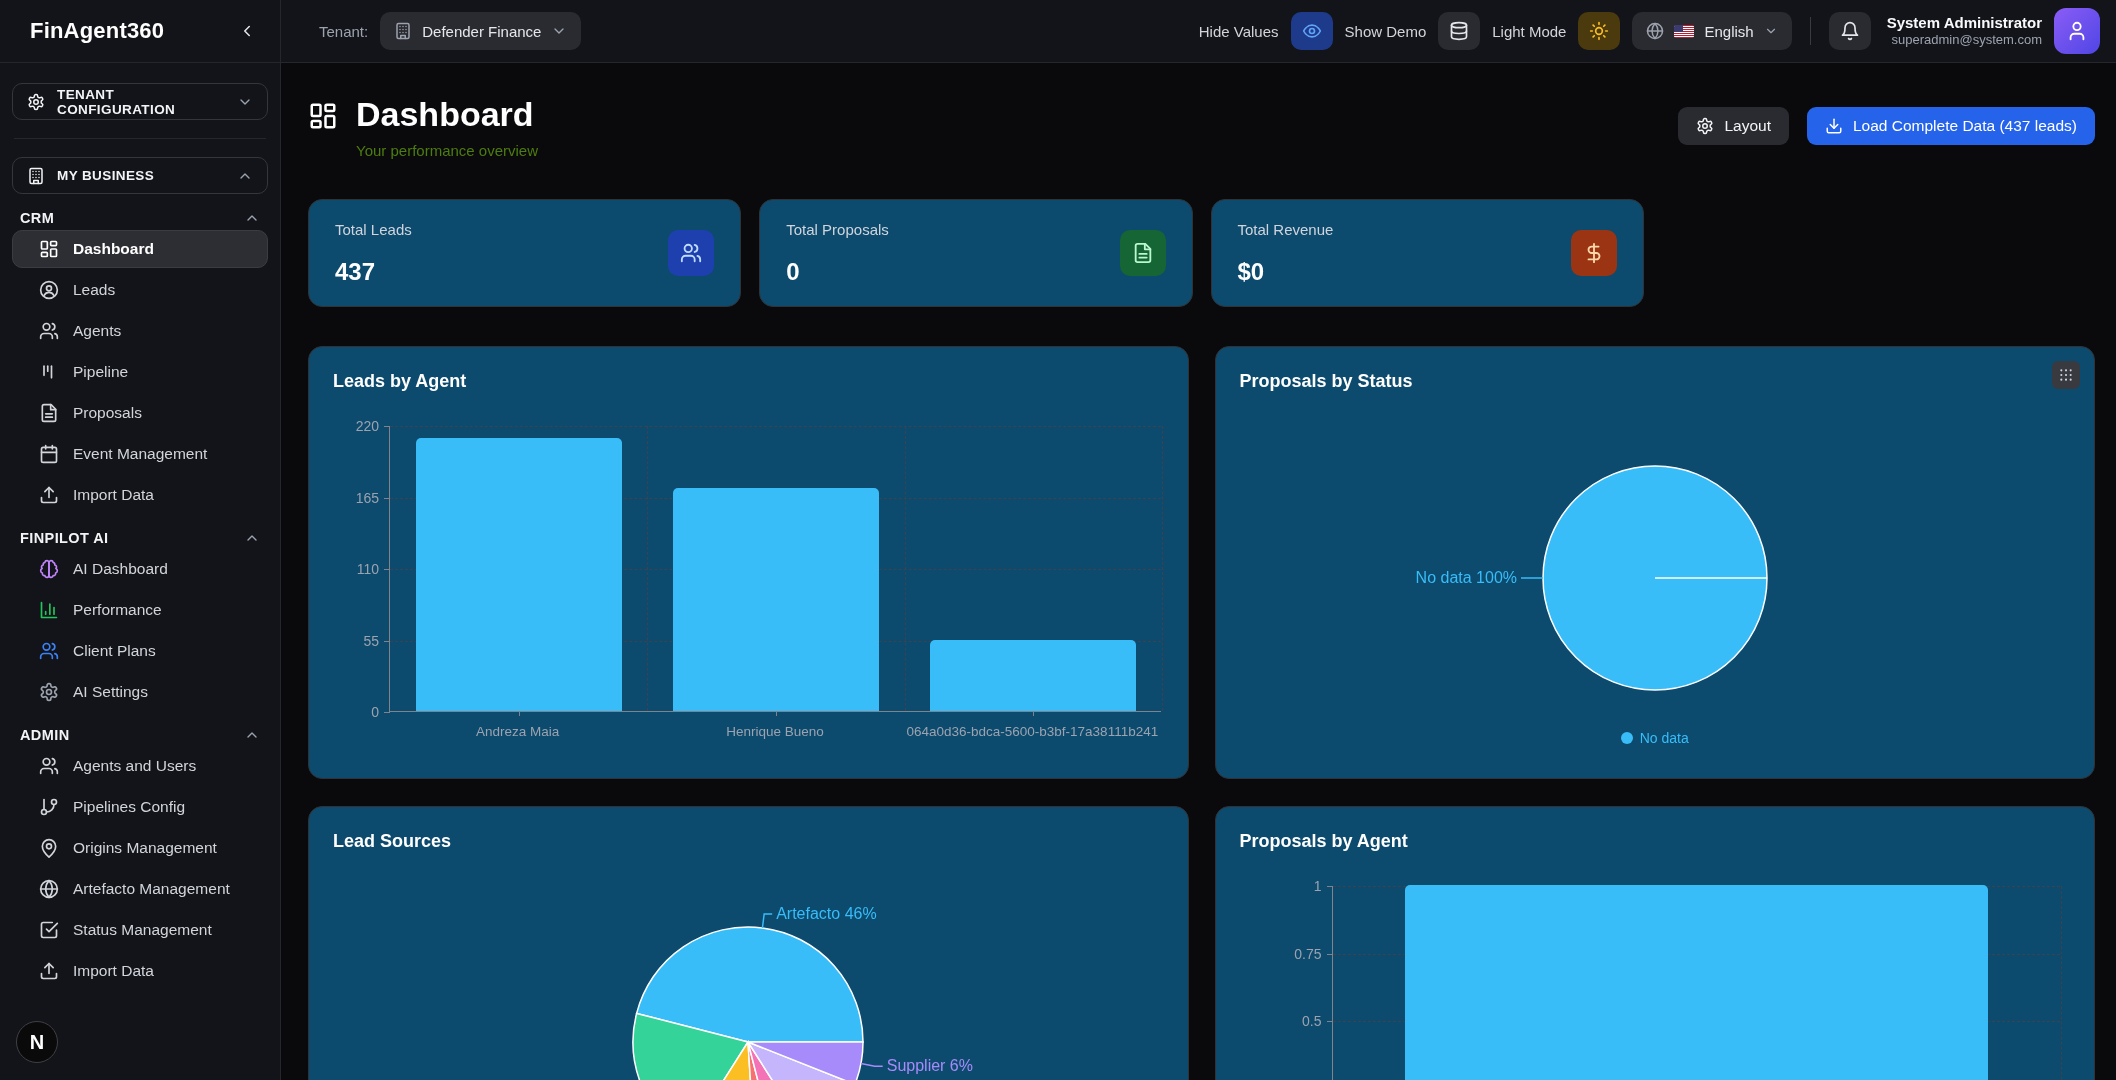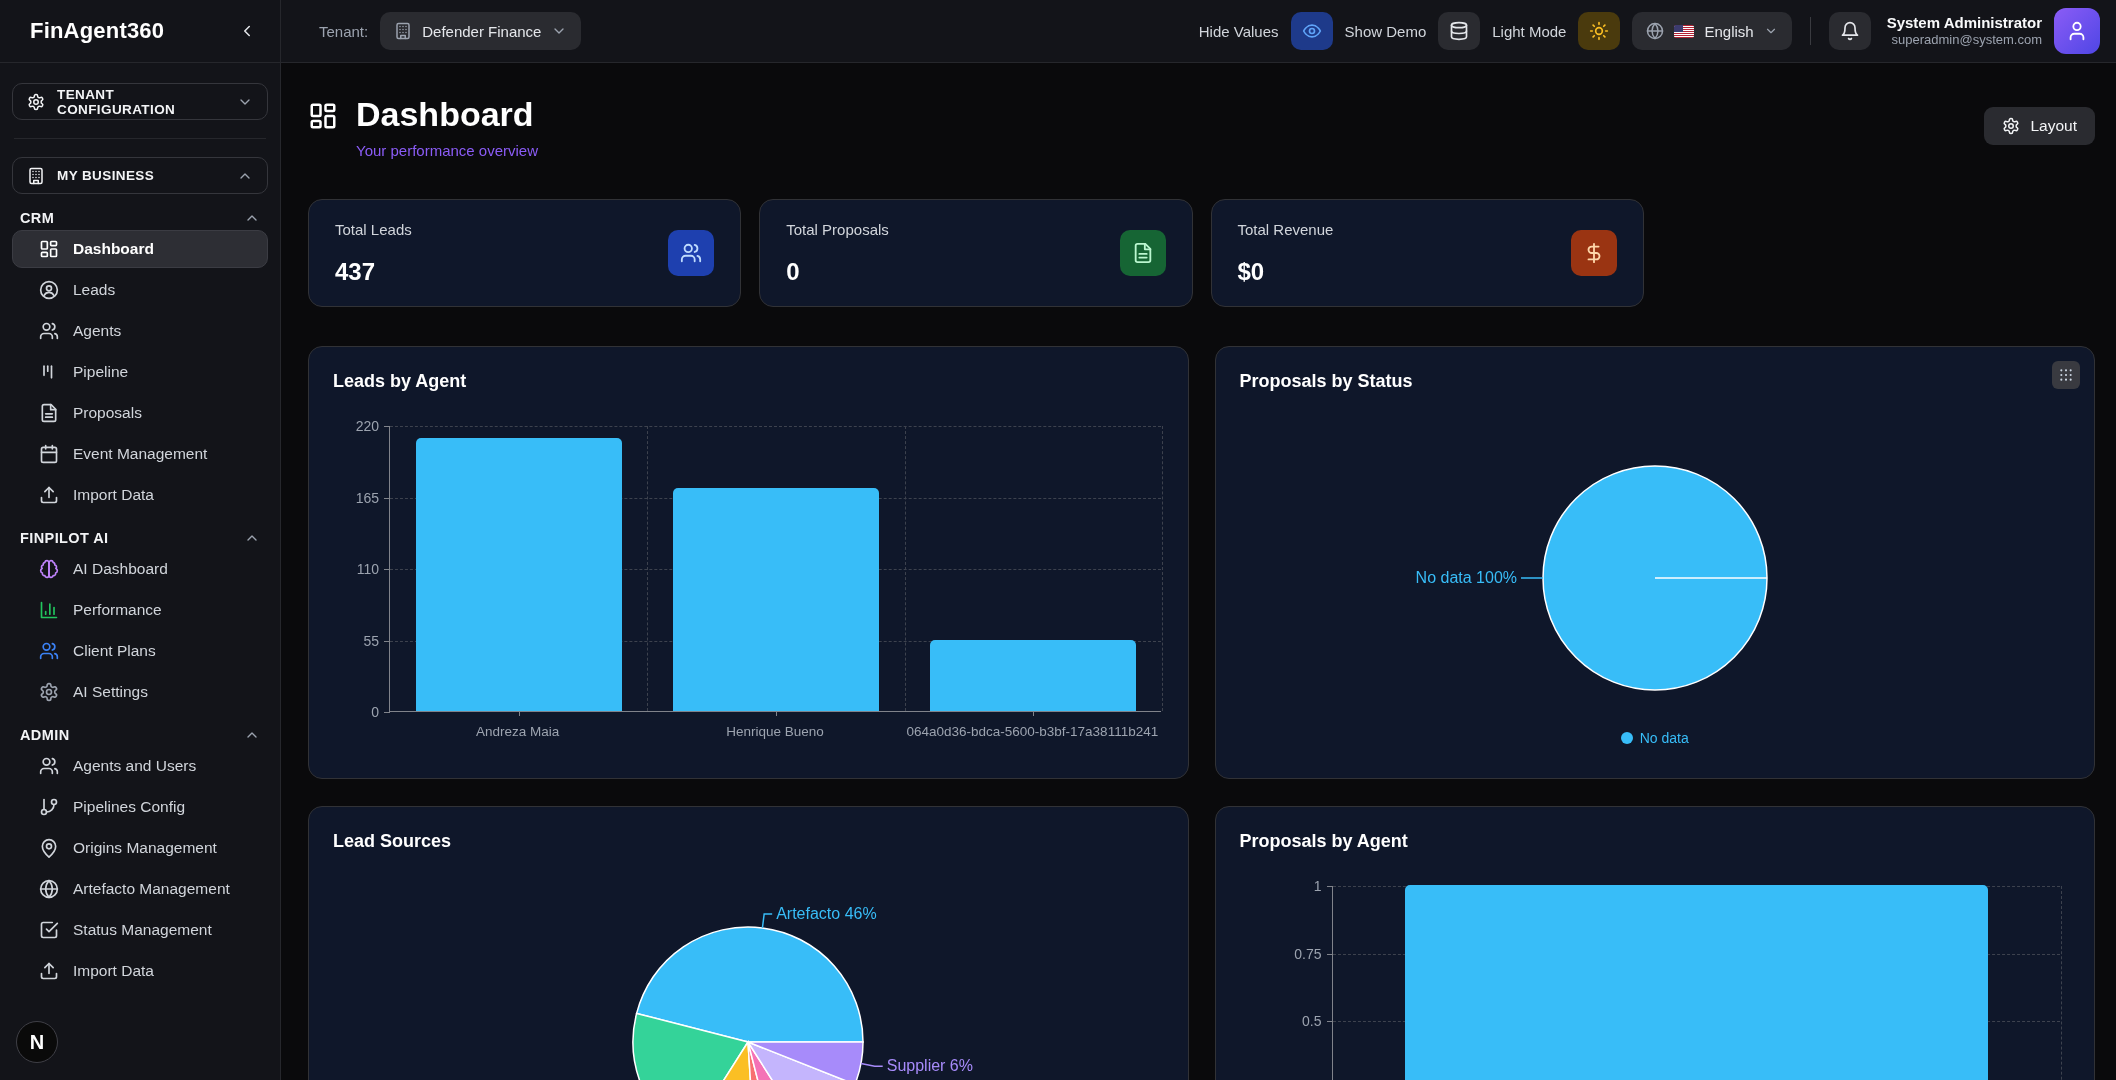--- a/index.html
+++ b/index.html
@@ -40,27 +40,27 @@
 .flag{width:20px;height:13px;border-radius:2px;position:relative;overflow:hidden;background:repeating-linear-gradient(180deg,#b22234 0 1px,#fff 1px 2px)}
 .flag::before{content:"";position:absolute;left:0;top:0;width:9px;height:7px;background:#3c3b6e}
 .user-meta{text-align:right;line-height:1.3;margin-left:4px}
 .user-name{font-size:15px;font-weight:700;color:#f9fafb}
 .user-email{font-size:13px;color:#9ca3af}
 .avatar{width:46px;height:46px;border-radius:12px;background:linear-gradient(135deg,#8b5cf6,#4f46e5);display:flex;align-items:center;justify-content:center;color:#fff}
 
 .main{position:absolute;left:281px;top:63px;right:0;bottom:0;background:#0a0a0c;padding:0 21px 0 27px;overflow:hidden}
 .page-head{display:flex;align-items:flex-start;margin-top:33px;gap:18px}
 .page-head .titles h1{font-size:34px;font-weight:800;color:#fff;line-height:1.1}
-.page-head .titles p{font-size:15px;color:#8b5cf6;margin-top:9px}
+.page-head .titles p{font-size:15px;color:#4d7c0f;margin-top:9px}
 .head-icon{color:#fff;margin-top:5px}
 .btn{display:flex;align-items:center;gap:10px;height:38px;border-radius:9px;padding:0 18px;font-size:15.5px;margin-top:11px}
 .btn.ghost{background:#2a2b30;color:#f3f4f6}
 .btn.primary{background:#2563eb;color:#fff}
 .stats{display:grid;grid-template-columns:repeat(4,1fr);gap:18px;margin-top:40px}
-.card{background:#0f172a;border:1px solid #313236;border-radius:14px}
+.card{background:#0c4a6e;border:1px solid #313236;border-radius:14px}
 .stat-card{height:108px;padding:20px 26px;display:flex;align-items:center;justify-content:space-between}
 .stat-label{font-size:15px;color:#d1d5db}
 .stat-value{font-size:24px;font-weight:800;color:#fff;margin-top:20px}
 .stat-icon{width:46px;height:46px;border-radius:10px;display:flex;align-items:center;justify-content:center}
 .charts{display:grid;grid-template-columns:1fr 1fr;gap:26px;margin-top:39px}
 .chart-card{height:433px;padding:24px;position:relative;overflow:hidden}
 .charts.row2{margin-top:27px}
 .charts.row2 .chart-card{height:430px}
 .chart-title{font-size:18px;font-weight:700;color:#fff}
 .drag-handle{position:absolute;top:14px;right:14px;width:28px;height:28px;border-radius:6px;background:#393a40;color:#cbd5e1;display:flex;align-items:center;justify-content:center;cursor:grab}
@@ -435,20 +435,30 @@
       <span class="spacer"></span>
       <button class="btn ghost">
         <span class="icon i18">
             <svg viewBox="0 0 24 24" fill="none" stroke="currentColor" stroke-width="2" stroke-linecap="round" stroke-linejoin="round">
               <path d="M12.22 2h-.44a2 2 0 0 0-2 2v.18a2 2 0 0 1-1 1.73l-.43.25a2 2 0 0 1-2 0l-.15-.08a2 2 0 0 0-2.73.73l-.22.38a2 2 0 0 0 .73 2.73l.15.1a2 2 0 0 1 1 1.72v.51a2 2 0 0 1-1 1.74l-.15.09a2 2 0 0 0-.73 2.73l.22.38a2 2 0 0 0 2.73.73l.15-.08a2 2 0 0 1 2 0l.43.25a2 2 0 0 1 1 1.73V20a2 2 0 0 0 2 2h.44a2 2 0 0 0 2-2v-.18a2 2 0 0 1 1-1.73l.43-.25a2 2 0 0 1 2 0l.15.08a2 2 0 0 0 2.73-.73l.22-.39a2 2 0 0 0-.73-2.73l-.15-.08a2 2 0 0 1-1-1.74v-.5a2 2 0 0 1 1-1.74l.15-.09a2 2 0 0 0 .73-2.73l-.22-.38a2 2 0 0 0-2.73-.73l-.15.08a2 2 0 0 1-2 0l-.43-.25a2 2 0 0 1-1-1.73V4a2 2 0 0 0-2-2z"></path>
               <circle cx="12" cy="12" r="3"></circle>
             </svg>
           </span>
         <span>Layout</span>
       </button>
+      <button class="btn primary">
+        <span class="icon i18">
+            <svg viewBox="0 0 24 24" fill="none" stroke="currentColor" stroke-width="2" stroke-linecap="round" stroke-linejoin="round">
+              <path d="M21 15v4a2 2 0 0 1-2 2H5a2 2 0 0 1-2-2v-4"></path>
+              <polyline points="7 10 12 15 17 10"></polyline>
+              <line x1="12" y1="15" x2="12" y2="3"></line>
+            </svg>
+          </span>
+        <span>Load Complete Data (437 leads)</span>
+      </button>
     </div>
 
     <section class="stats" id="stats-row">
         <div class="card stat-card">
           <div>
             <div class="stat-label">Total Leads</div>
             <div class="stat-value">437</div>
           </div>
           <div class="stat-icon" style="background:#1e40af;color:#bfdbfe">
             <span class="icon i22">

